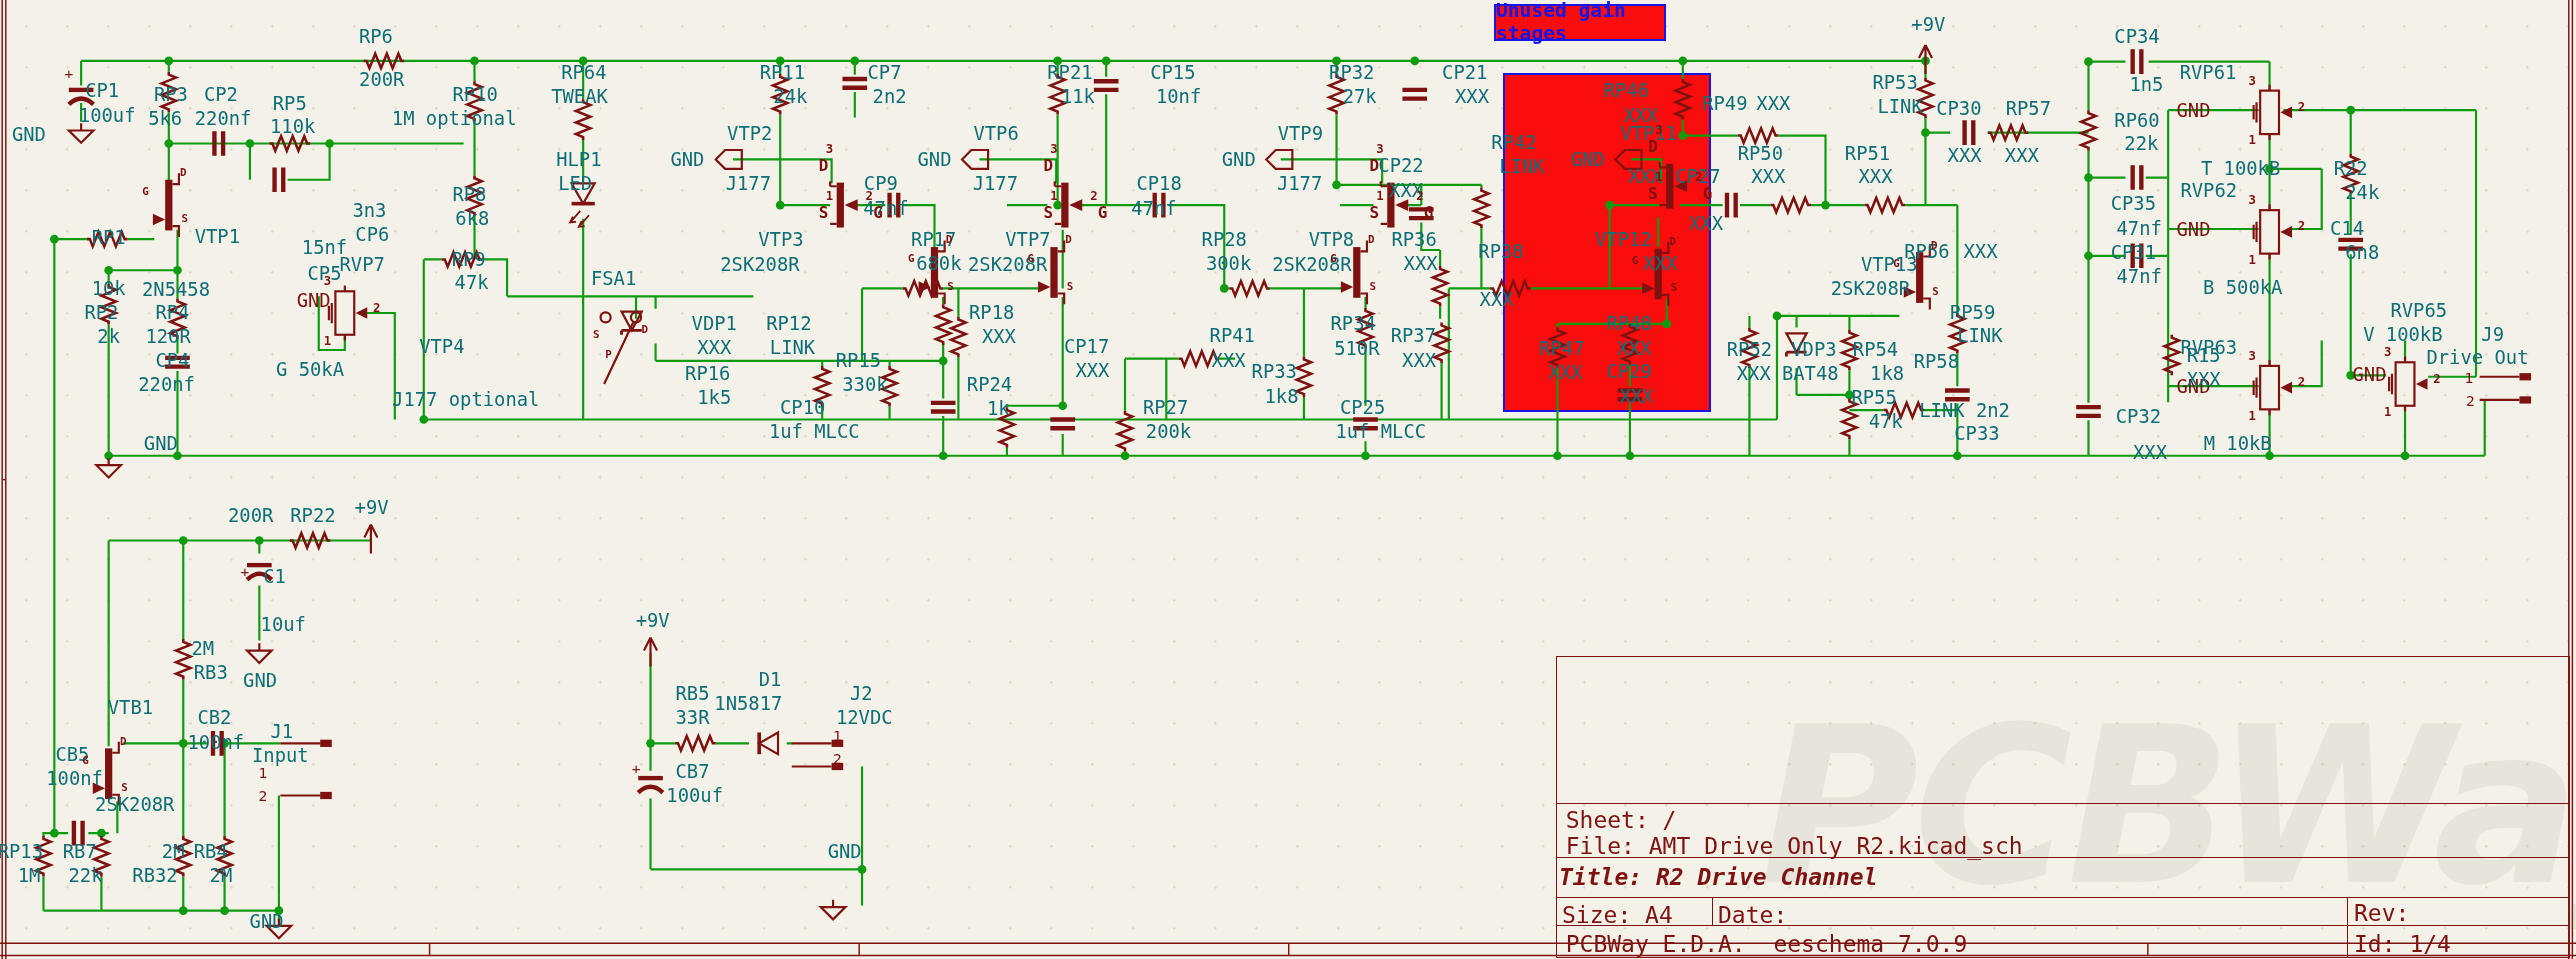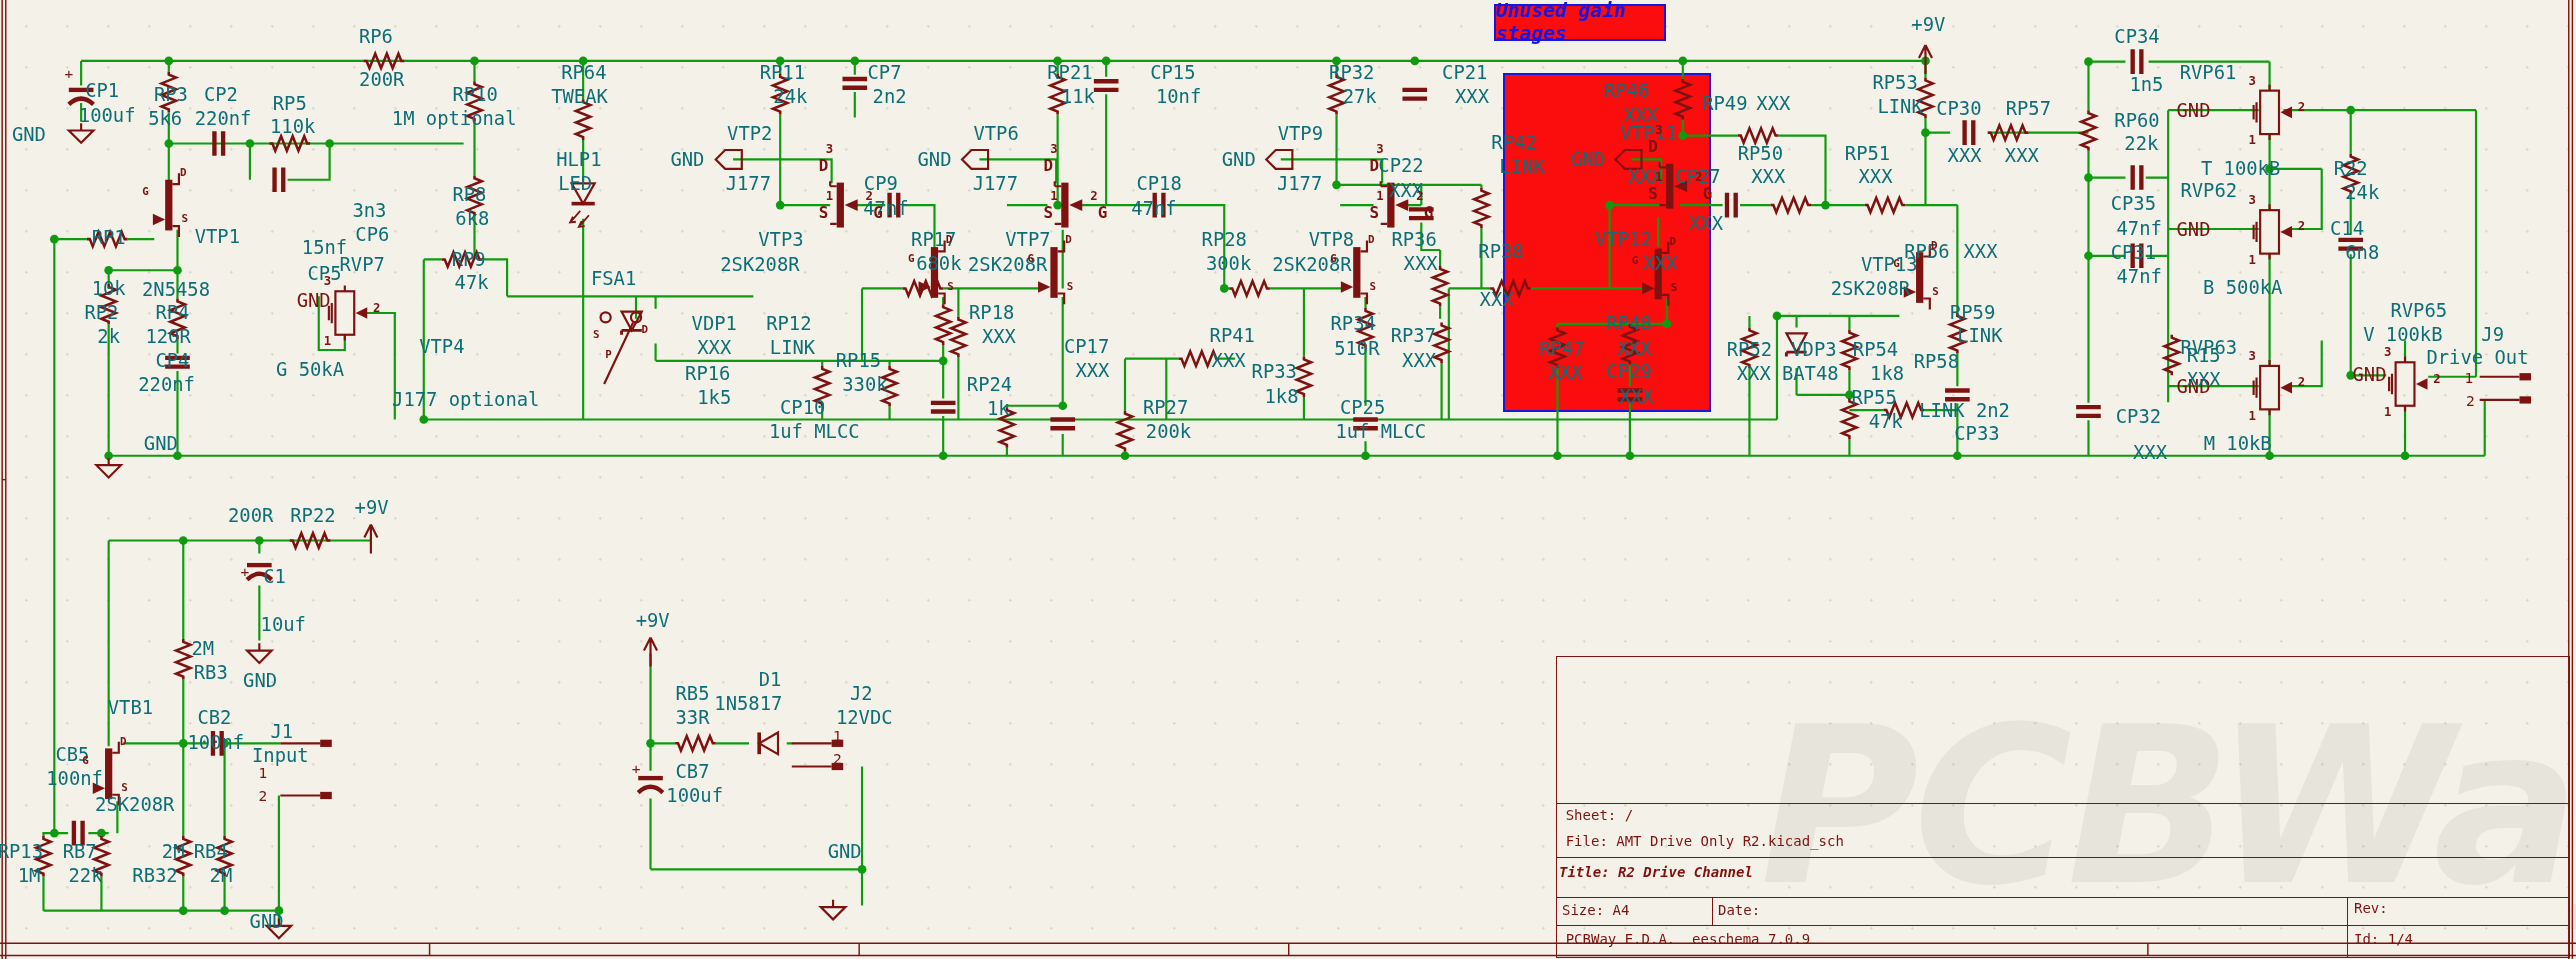--- a/index.html
+++ b/index.html
@@ -6,28 +6,28 @@
   #sheet{position:relative;width:2576px;height:960px;background:#f4f2e8;overflow:hidden;
     font-family:"DejaVu Sans Mono","Liberation Mono",monospace;
     background-image:radial-gradient(#d9d7cc 1.1px, transparent 1.1px);
     background-size:41px 41px;background-position:5.8px 5.8px;}
   svg.layer{position:absolute;left:0;top:0;}
   #watermark{position:absolute;left:1760px;top:681px;width:833px;
     font-size:217px;font-weight:bold;font-style:italic;color:rgba(120,115,105,0.10);
     font-family:"DejaVu Sans","Liberation Sans",sans-serif;letter-spacing:-5.8px;z-index:3;pointer-events:none;}
   .redfill{position:absolute;background:#fb0d0d;border:2.2px solid #1616e6;z-index:2;}
   #unused-note{display:flex;align-items:center;justify-content:center;
-    color:#1616e6;font-size:19.6px;font-weight:bold;z-index:4;font-style:italic;}
+    color:#1616e6;font-size:19.6px;font-weight:bold;z-index:4;}
   #frame,#wires,#syms{z-index:1;}
   #wires-over{z-index:3;}
   #labels{z-index:5;}
   #titleblock{position:absolute;left:1556px;top:656px;width:1012px;height:300px;
     border:1.4px solid #7e1210;z-index:4;background:transparent;color:#7e1210;}
   #titleblock .row{position:absolute;left:0;width:100%;border-top:1.4px solid #7e1210;}
-  #titleblock .cell-text{position:absolute;font-size:14px;white-space:pre;}
+  #titleblock .cell-text{position:absolute;font-size:23px;white-space:pre;}
   #tb-title{font-size:26px;font-weight:bold;font-style:italic;}
   #tb-rev{font-weight:normal;}
   .vdiv{position:absolute;width:0;border-left:1.4px solid #7e1210;}
 </style>
 </head>
 <body>
 
 <div id="sheet">
 
   <svg id="frame" class="layer" width="2576" height="960" viewBox="0 0 3556 1325">

